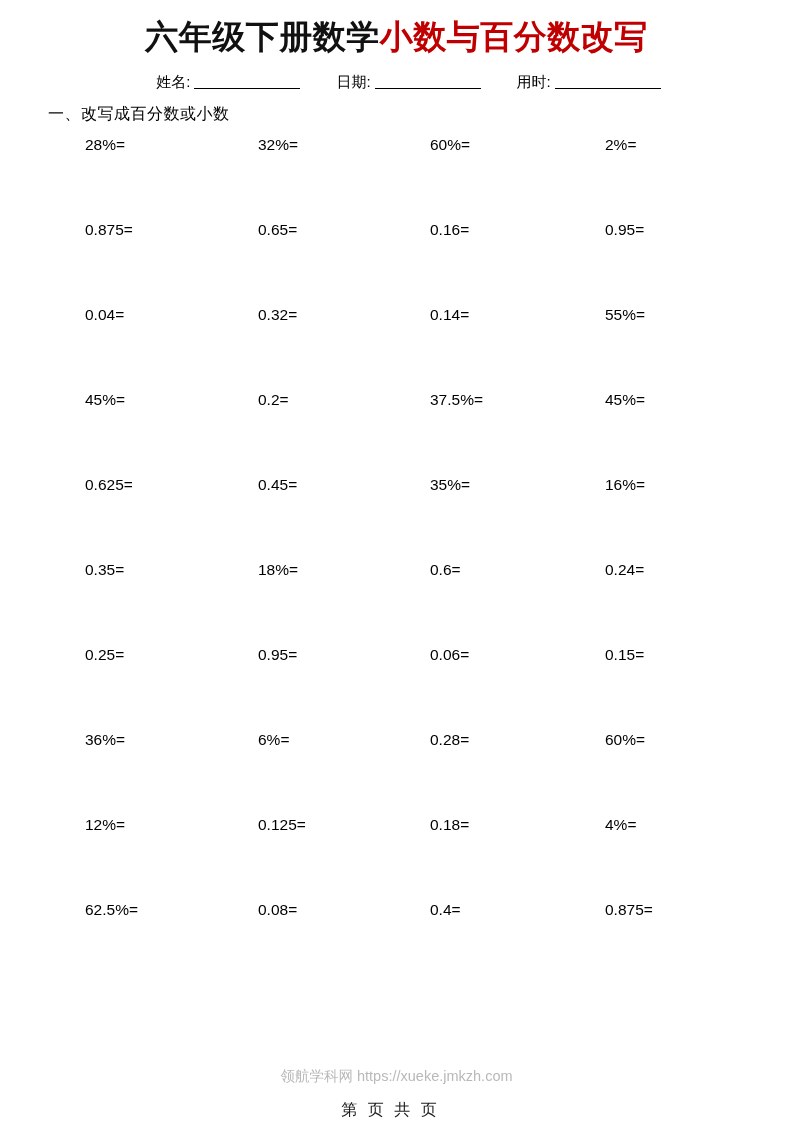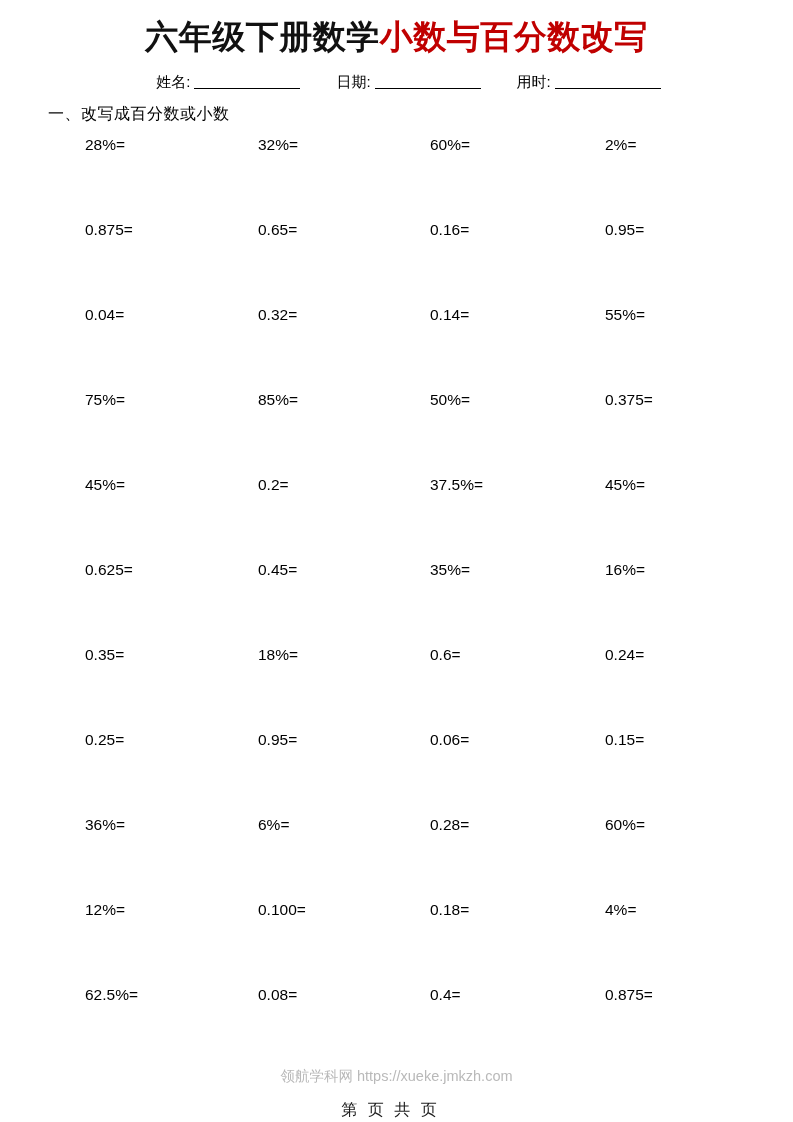--- a/index.html
+++ b/index.html
@@ -140,26 +140,20 @@
       <div class="prob-cell c3">0.95=</div>
     </div>
 
     <div class="prob-row">
       <div class="prob-cell c0">0.04=</div>
       <div class="prob-cell c1">0.32=</div>
       <div class="prob-cell c2">0.14=</div>
       <div class="prob-cell c3">55%=</div>
     </div>
 
-    <div class="prob-row">
-      <div class="prob-cell c0">75%=</div>
-      <div class="prob-cell c1">85%=</div>
-      <div class="prob-cell c2">50%=</div>
-      <div class="prob-cell c3">0.375=</div>
-    </div>
 
     <div class="prob-row">
       <div class="prob-cell c0">45%=</div>
       <div class="prob-cell c1">0.2=</div>
       <div class="prob-cell c2">37.5%=</div>
       <div class="prob-cell c3">45%=</div>
     </div>
 
     <div class="prob-row">
       <div class="prob-cell c0">0.625=</div>
@@ -184,21 +178,21 @@
 
     <div class="prob-row">
       <div class="prob-cell c0">36%=</div>
       <div class="prob-cell c1">6%=</div>
       <div class="prob-cell c2">0.28=</div>
       <div class="prob-cell c3">60%=</div>
     </div>
 
     <div class="prob-row">
       <div class="prob-cell c0">12%=</div>
-      <div class="prob-cell c1">0.100=</div>
+      <div class="prob-cell c1">0.125=</div>
       <div class="prob-cell c2">0.18=</div>
       <div class="prob-cell c3">4%=</div>
     </div>
 
     <div class="prob-row">
       <div class="prob-cell c0">62.5%=</div>
       <div class="prob-cell c1">0.08=</div>
       <div class="prob-cell c2">0.4=</div>
       <div class="prob-cell c3">0.875=</div>
     </div>

